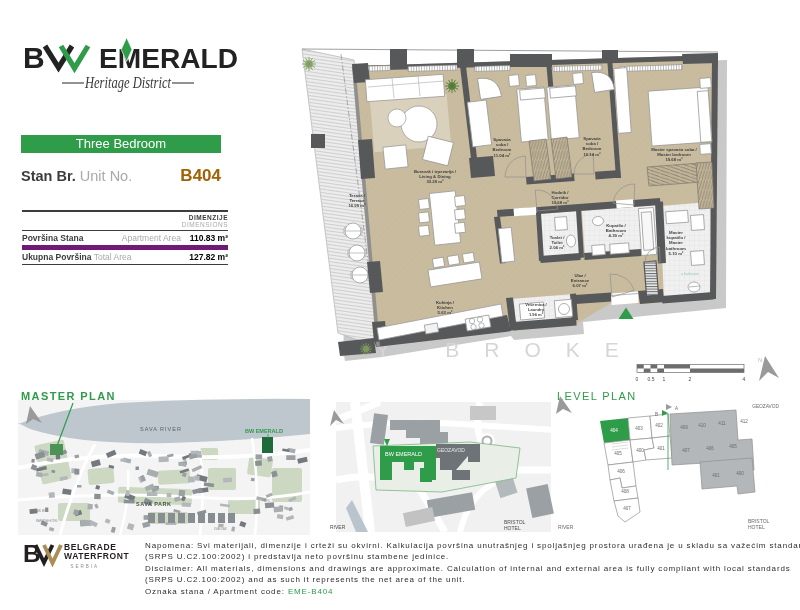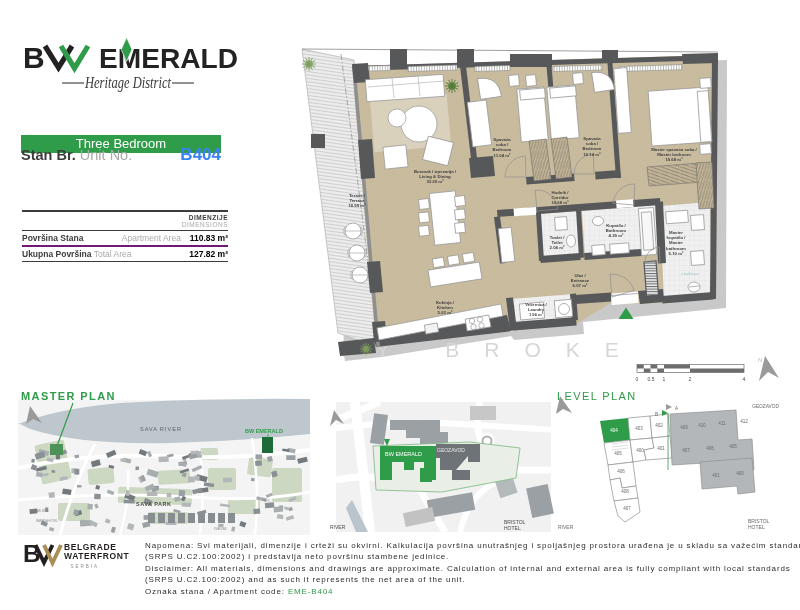--- a/index.html
+++ b/index.html
@@ -12,34 +12,34 @@
 <path d="M45 46 L58.5 67.6 L72 46" stroke="#222222" stroke-width="5.2" fill="none"></path>
 <path d="M61 46 L74.5 68.2 L88 46" stroke="#2e9c49" stroke-width="5.2" fill="none"></path>
 <text x="99" y="67.6" font-size="28" font-weight="bold" fill="#222222" font-family="Liberation Sans, sans-serif" textLength="139" lengthAdjust="spacingAndGlyphs">EMERALD</text>
 <path d="M126.6 37.5 L132 49.5 L126.6 61.5 L121.2 49.5 Z" fill="#2e9c49" stroke="#ffffff" stroke-width="0.7"></path>
 <line x1="62" y1="83" x2="84" y2="83" stroke="#3a3a3a" stroke-width="1.1"></line>
 <line x1="172" y1="83" x2="194" y2="83" stroke="#3a3a3a" stroke-width="1.1"></line>
 <text x="85" y="88" font-size="17" font-style="italic" fill="#3a3a3a" font-family="Liberation Serif, serif" textLength="86" lengthAdjust="spacingAndGlyphs">Heritage District</text>
 </svg>
 
 <div class="abs" style="left:21px;top:135px;width:200px;height:18px;background:#2e9c49;color:#ffffff;text-align:center;font-size:13px;line-height:18px;">Three Bedroom</div>
-<div class="abs" style="left:21px;top:147px;width:200px;font-size:14.5px;">
+<div class="abs" style="left:21px;top:168px;width:200px;font-size:14.5px;">
   <span style="color:#3c3c3c;font-weight:bold;">Stan Br.</span>
   <span style="color:#a9a9a9;"> Unit No.</span>
-  <span style="color:#3b82f6;font-weight:bold;float:right;font-size:17px;margin-top:-2px;">B404</span>
+  <span style="color:#a16207;font-weight:bold;float:right;font-size:17px;margin-top:-2px;">B404</span>
 </div>
 
 <div class="abs" style="left:22px;top:210px;width:206px;">
   <div style="border-top:2px solid #3c3c3c;"></div>
   <div style="text-align:right;padding:2px 0 2px 0;">
     <div style="font-size:6.5px;font-weight:bold;color:#3c3c3c;letter-spacing:0.5px;">DIMENZIJE</div>
     <div style="font-size:6.5px;color:#a9a9a9;letter-spacing:0.5px;">DIMENSIONS</div>
   </div>
   <div style="border-top:1px solid #3c3c3c;font-size:8.5px;padding:2px 0;"><b style="color:#3c3c3c;text-align:center;">Površina Stana</b> <span style="color:#a9a9a9;margin-left:36px;">Apartment Area</span><span style="float:right;"><b>110.83</b>&nbsp;<b>m²</b></span></div>
-  <div style="border-top:2px solid #701a75;font-size:8.5px;padding:2px 0;"><b style="color:#3c3c3c;">Ukupna Površina</b> <span style="color:#a9a9a9;">Total Area</span><span style="float:right;"><b>127.82</b>&nbsp;<b>m²</b></span></div>
+  <div style="border-top:5px solid #701a75;font-size:8.5px;padding:2px 0;"><b style="color:#3c3c3c;">Ukupna Površina</b> <span style="color:#a9a9a9;">Total Area</span><span style="float:right;"><b>127.82</b>&nbsp;<b>m²</b></span></div>
   <div style="border-top:1px solid #3c3c3c;"></div>
 </div>
 
 <svg class="abs" style="left:280px;top:20px;" width="510" height="380" viewBox="280 20 510 380">
 <defs>
 <pattern id="ter" width="14" height="3.3" patternUnits="userSpaceOnUse" patternTransform="rotate(8)">
 <rect width="14" height="3.3" fill="#ececec"></rect>
         <rect width="14" height="1" fill="#d2d2d2"></rect>
 </pattern>
 <pattern id="herr" width="7" height="7" patternUnits="userSpaceOnUse">

